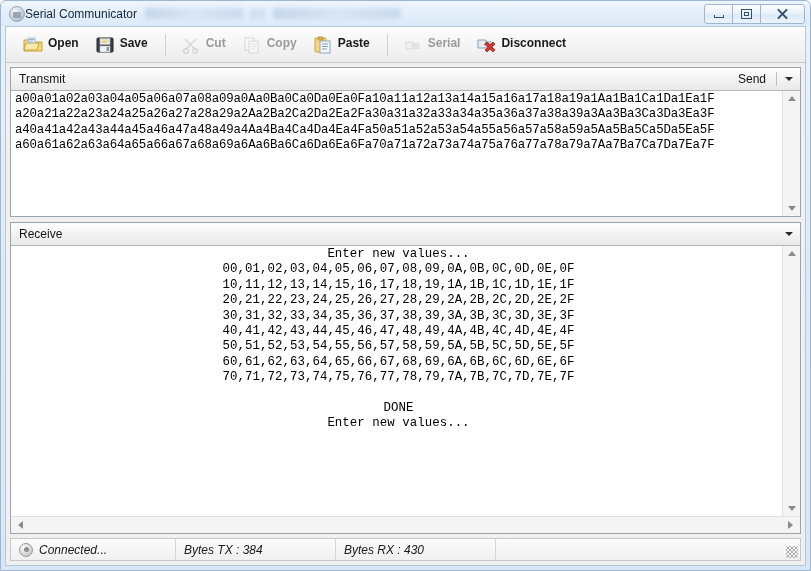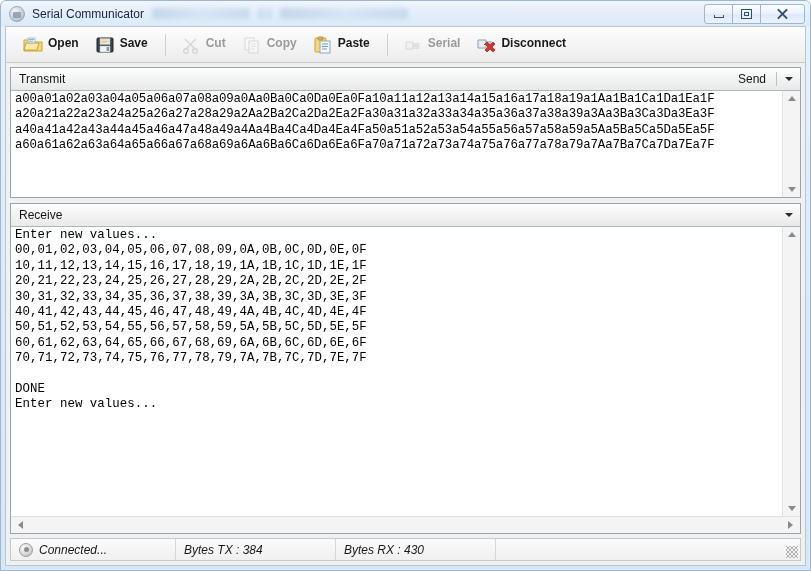--- a/index.html
+++ b/index.html
@@ -49,21 +49,20 @@
   }
   #app-icon::after {
     content: "";
     position: absolute;
     left: 3px; top: 5px;
     width: 8px; height: 6px;
     background: #98a6b4;
     border-radius: 1px;
   }
   #title-text {
-    margin-left: 7px;
     font-size: 12px;
     color: #10273f;
     white-space: nowrap;
   }
   .redacted {
     display: inline-block;
     margin-left: 8px;
     height: 11px;
     border-radius: 2px;
     background: linear-gradient(to right,
@@ -189,21 +188,21 @@
     min-height: 0;
   }
   .panel {
     border: 1px solid #9aa4ad;
     background: #fff;
     display: flex;
     flex-direction: column;
     box-sizing: border-box;
     min-height: 0;
   }
-  #panel-transmit { height: 131px; flex: 0 0 auto; }
+  #panel-transmit { height: 150px; flex: 0 0 auto; }
   #panel-receive  { flex: 1 1 auto; }
 
   .panel-head {
     height: 22px;
     flex: 0 0 auto;
     background: linear-gradient(to bottom, #fefefe 0%, #f3f3f3 50%, #e9e9e9 100%);
     border-bottom: 1px solid #aeb6bd;
     display: flex;
     align-items: center;
     padding: 0 2px 0 8px;
@@ -242,21 +241,21 @@
     padding: 1px 0 12px 4px;
     font-family: "Liberation Mono", monospace;
     font-size: 12.4px;
     line-height: 15.4px;
     color: #000;
     white-space: pre;
     background: #fff;
     min-width: 0;
   }
   #transmit-text { letter-spacing: -0.15px; }
-  #receive-text  { letter-spacing: 0.05px; }
+  #receive-text  { letter-spacing: 0.05px; text-align: center; }
 
   
   .vscroll {
     width: 17px;
     flex: 0 0 auto;
     background: #f4f4f4;
     border-left: 1px solid #e0e0e0;
     display: flex;
     flex-direction: column;
     justify-content: space-between;

